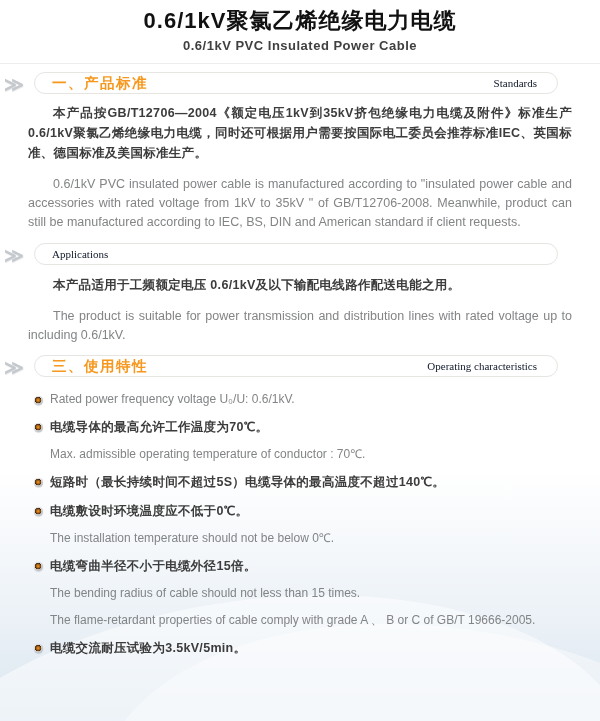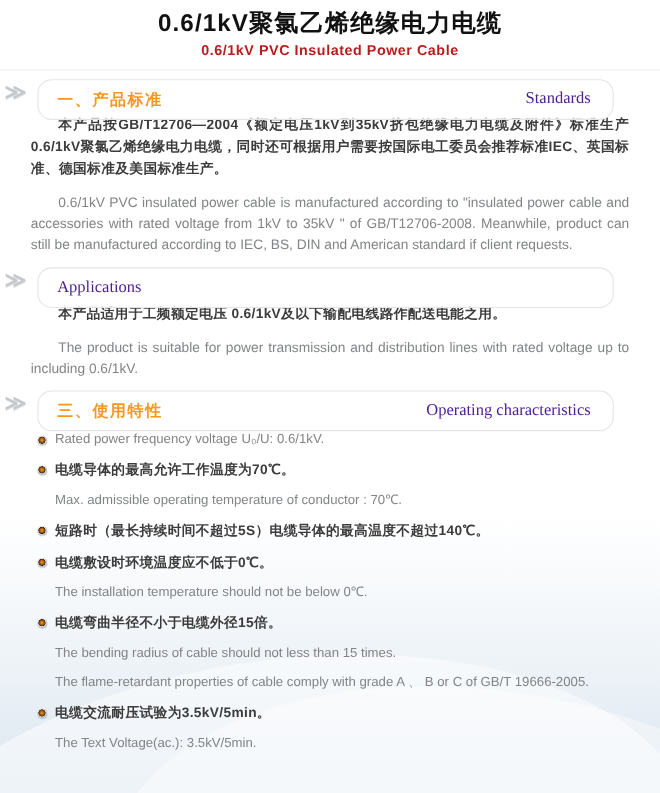--- a/index.html
+++ b/index.html
@@ -28,45 +28,45 @@
   }
   
   .content { position:relative; z-index:1; padding:8px 28px 0 28px; }
 
   .page-title {
     text-align:center; font-size:22px; line-height:26px; font-weight:bold;
     color:#111111; letter-spacing:1px;
   }
   .page-subtitle {
     text-align:center; font-size:13px; line-height:17px; font-weight:bold;
-    color:#b91c1c; letter-spacing:0.5px; margin-top:3px;
+    color:#404040; letter-spacing:0.5px; margin-top:3px;
   }
   .header-divider {
     border:none; border-top:1px solid #ededee;
     margin:9px -28px 0 -28px;
   }
 
   
   .section-header { position:relative; margin-top:8px; height:26px; }
   .chevron {
     position:absolute; left:-24px; top:1px;
     font-size:19px; line-height:24px; font-weight:bold;
     color:#c5c8cc;
     text-shadow:0.5px 0.5px 0 #e8eaec;
   }
   .pill {
-    margin-left:6px; margin-right:14px; height:37px;
+    margin-left:6px; margin-right:14px; height:22px;
     border:1px solid #e7e5e1; border-radius:13px;
     background:rgba(255,255,255,0.65);
     display:flex; align-items:center; justify-content:space-between;
     padding:0 20px 0 17px;
     text-align:center;
   }
   .pill-cn { color:#F6981E; font-size:14.5px; font-weight:bold; letter-spacing:1.5px; }
-  .pill-en { color:#4c1d95; font-size:15px; font-family:"Liberation Serif", serif; }
+  .pill-en { color:#0f172a; font-size:11px; font-family:"Liberation Serif", serif; }
 
   
   .p-cn {
     margin-top:5px; font-size:12.5px; line-height:20px;
     color:#3c3c3c; font-weight:600; text-align:justify; text-indent:2em;
     letter-spacing:0.3px;
   }
   .p-en {
     margin-top:12px; font-size:12.5px; line-height:19px;
     color:#828486; text-align:justify; text-indent:2em;
@@ -159,17 +159,16 @@
       <div class="f-cn"><span class="bullet"></span><span>电缆弯曲半径不小于电缆外径15倍。</span></div>
       <div class="f-en">The bending radius of cable should not less than 15 times.</div>
     </div>
 
     <div class="feature">
       <div class="f-en">The flame-retardant properties of cable comply with grade A 、 B or C of GB/T 19666-2005.</div>
     </div>
 
     <div class="feature">
       <div class="f-cn"><span class="bullet"></span><span>电缆交流耐压试验为3.5kV/5min。</span></div>
-      <div class="f-en">The Text Voltage(ac.): 3.5kV/5min.</div>
     </div>
 
   </div>
 </div>
 
 </body></html>

